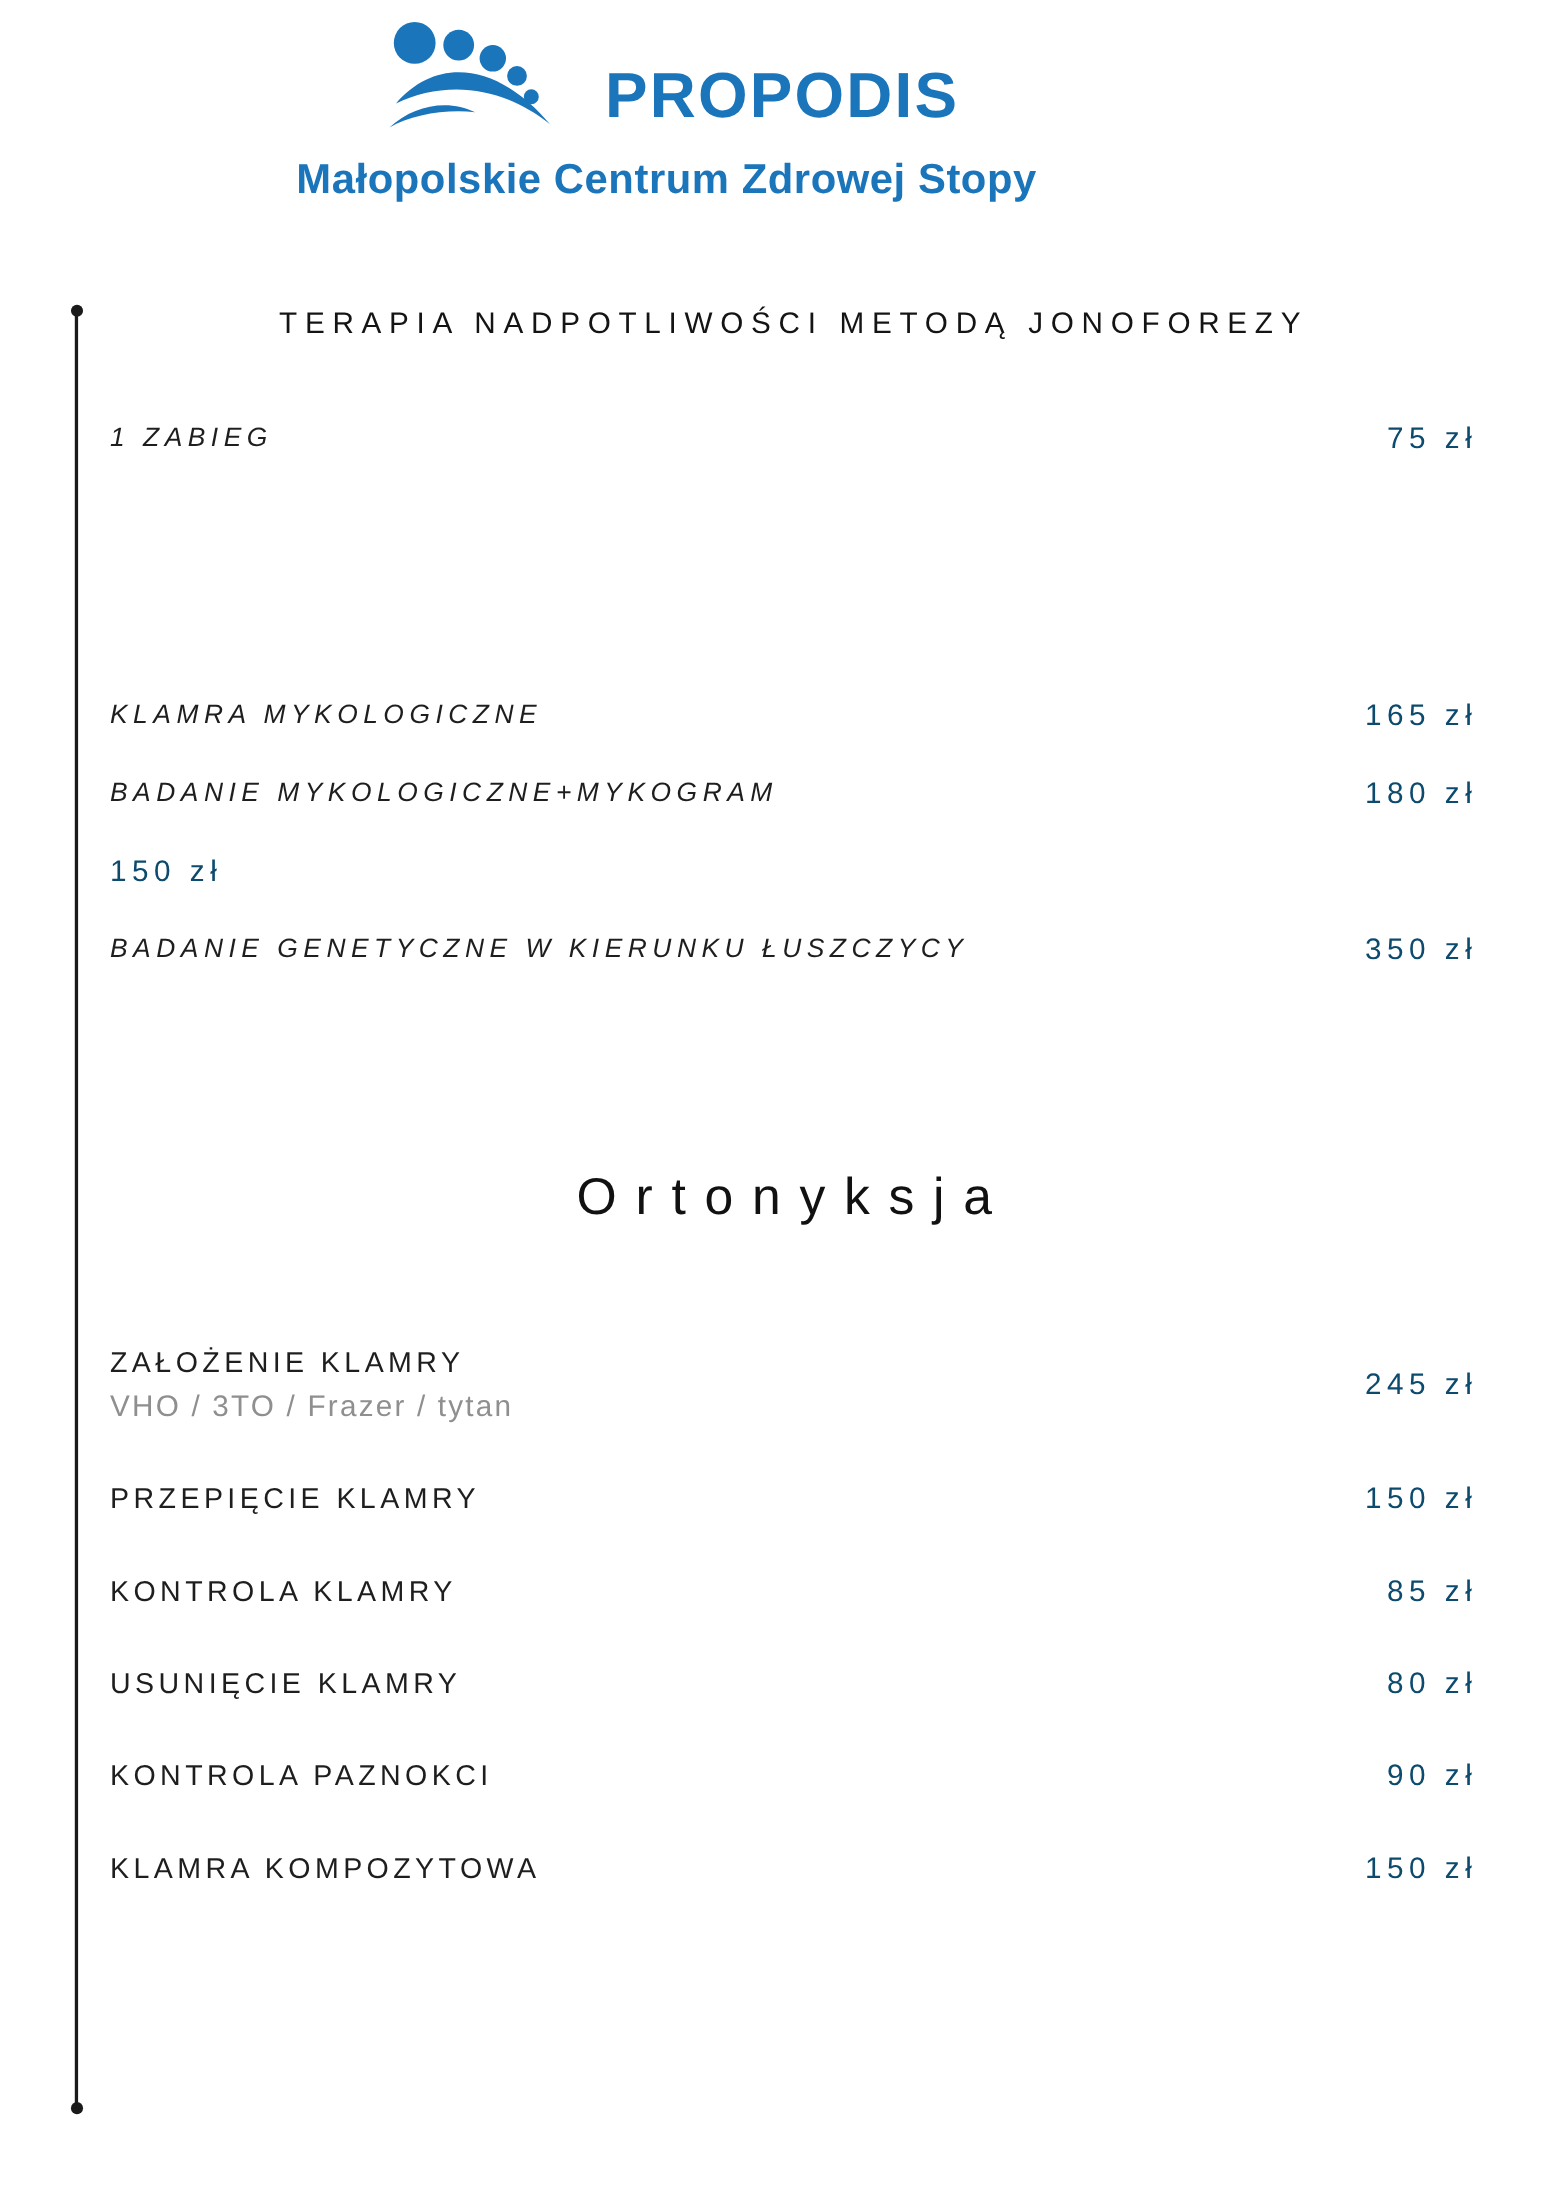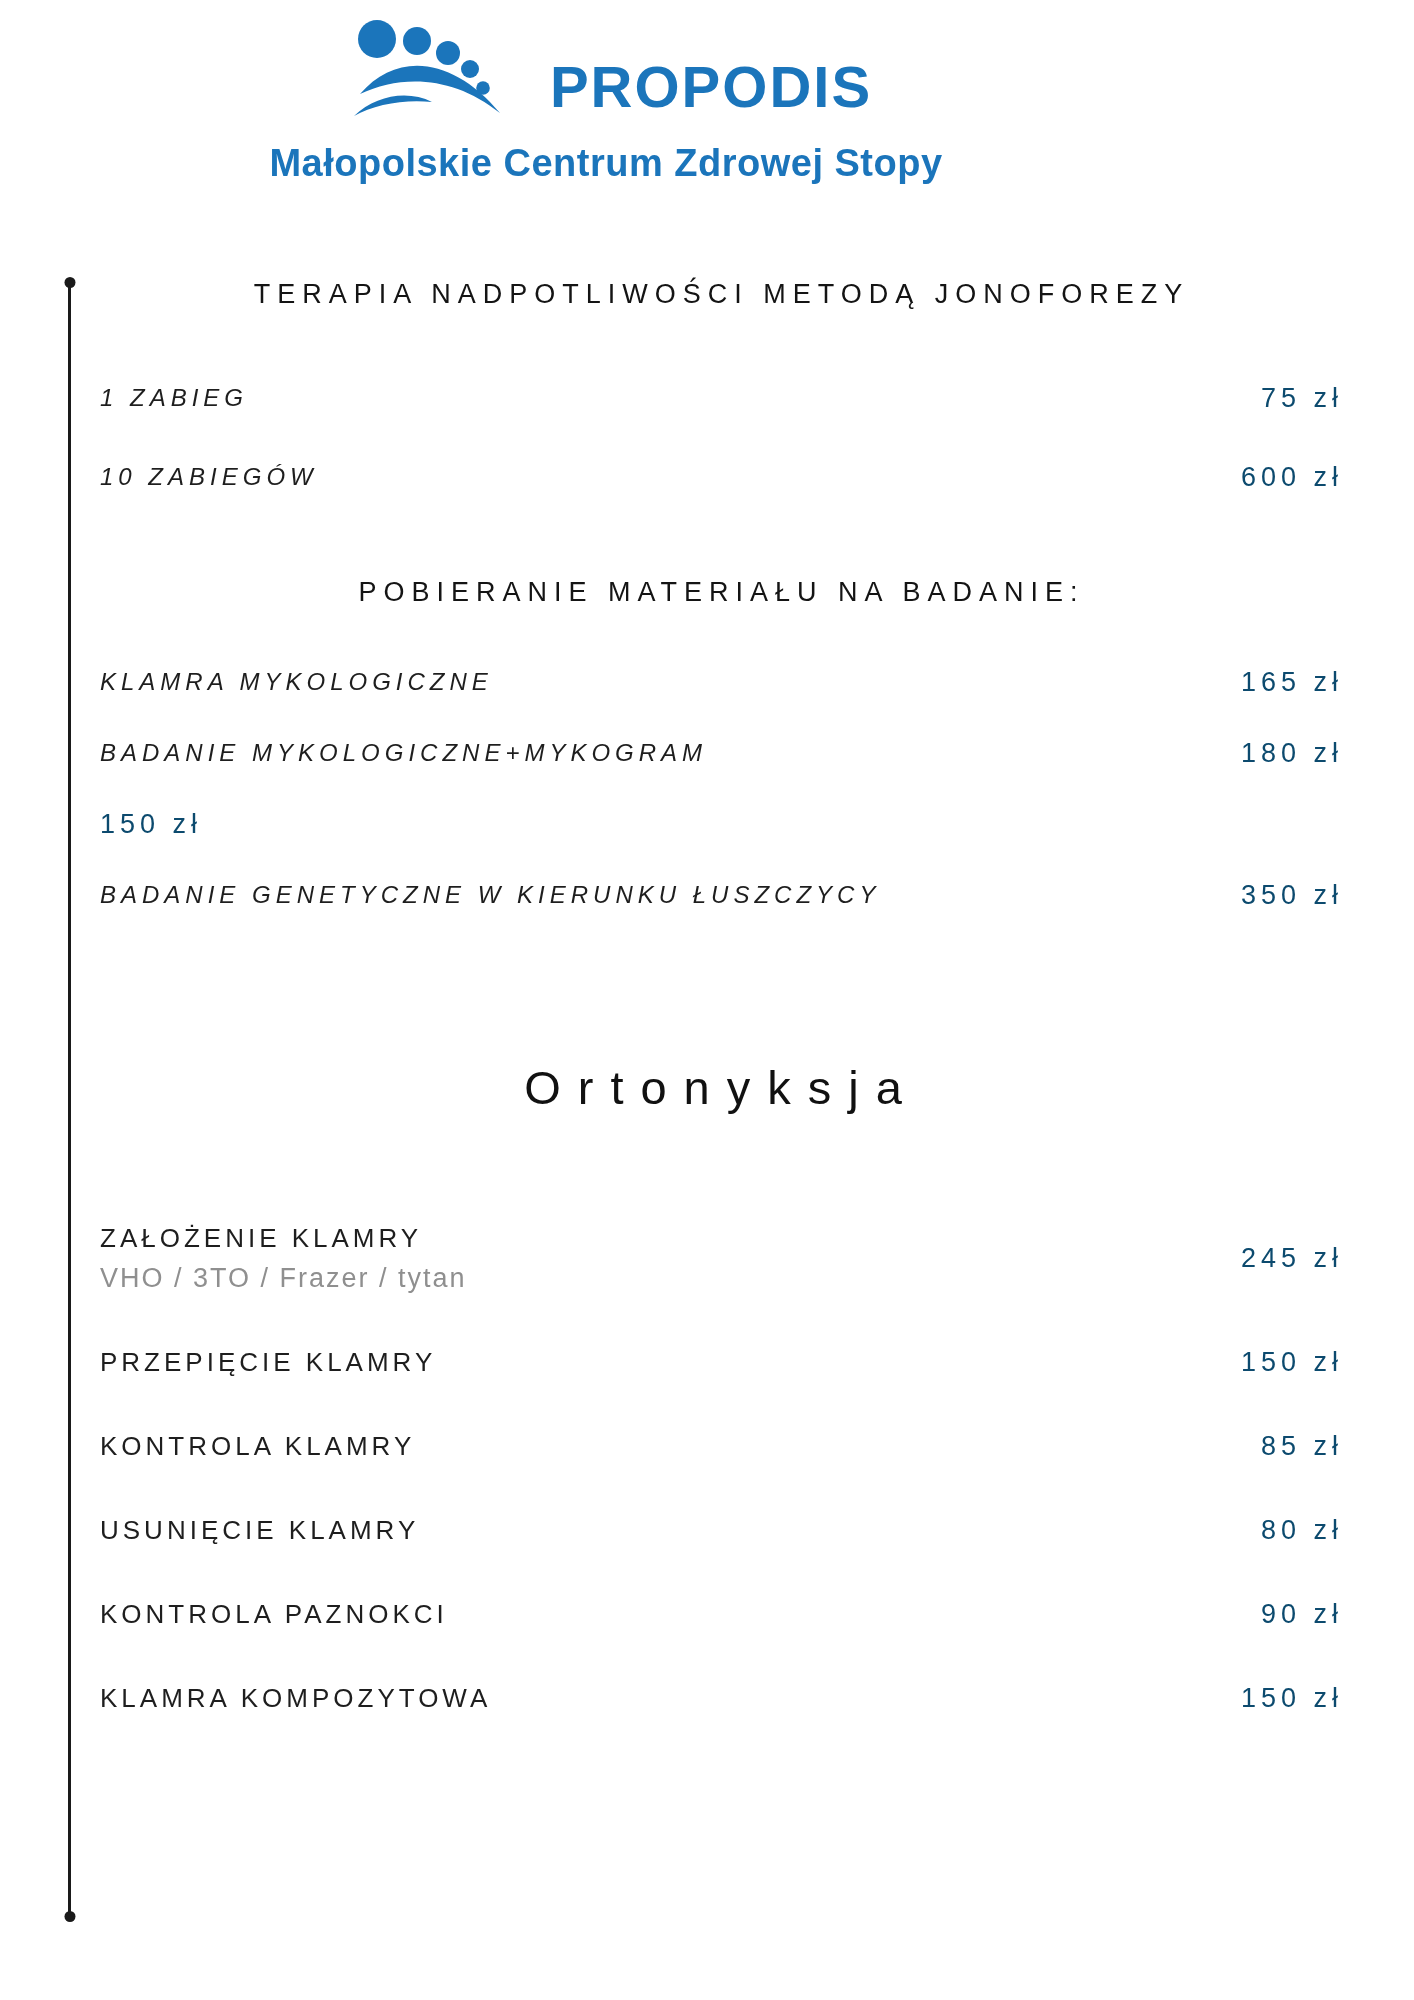--- a/index.html
+++ b/index.html
@@ -128,31 +128,24 @@
 
 <section class="section" id="section-0">
   <h2>TERAPIA NADPOTLIWOŚCI METODĄ JONOFOREZY</h2>
   <div class="rows">
       <div class="price-row">
         <div class="item-label-wrap">
           <span class="item-label">1 ZABIEG</span>
         </div>
         <span class="item-price">75 zł</span>
       </div>
-      <div class="price-row">
-        <div class="item-label-wrap">
-          <span class="item-label">10 ZABIEGÓW</span>
-        </div>
-        <span class="item-price">600 zł</span>
-      </div>
     </div>
 </section>
 
 <section class="section" id="section-1">
-  <h2>POBIERANIE MATERIAŁU NA BADANIE:</h2>
   <div class="rows">
       <div class="price-row">
         <div class="item-label-wrap">
           <span class="item-label">KLAMRA MYKOLOGICZNE</span>
         </div>
         <span class="item-price">165 zł</span>
       </div>
       <div class="price-row">
         <div class="item-label-wrap">
           <span class="item-label">BADANIE MYKOLOGICZNE+MYKOGRAM</span>

